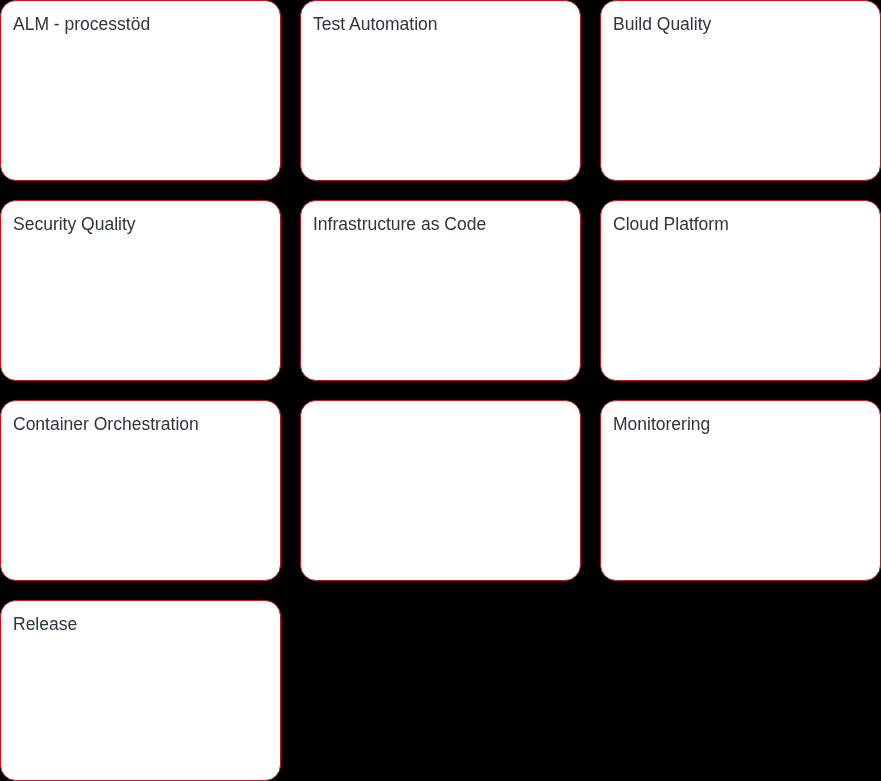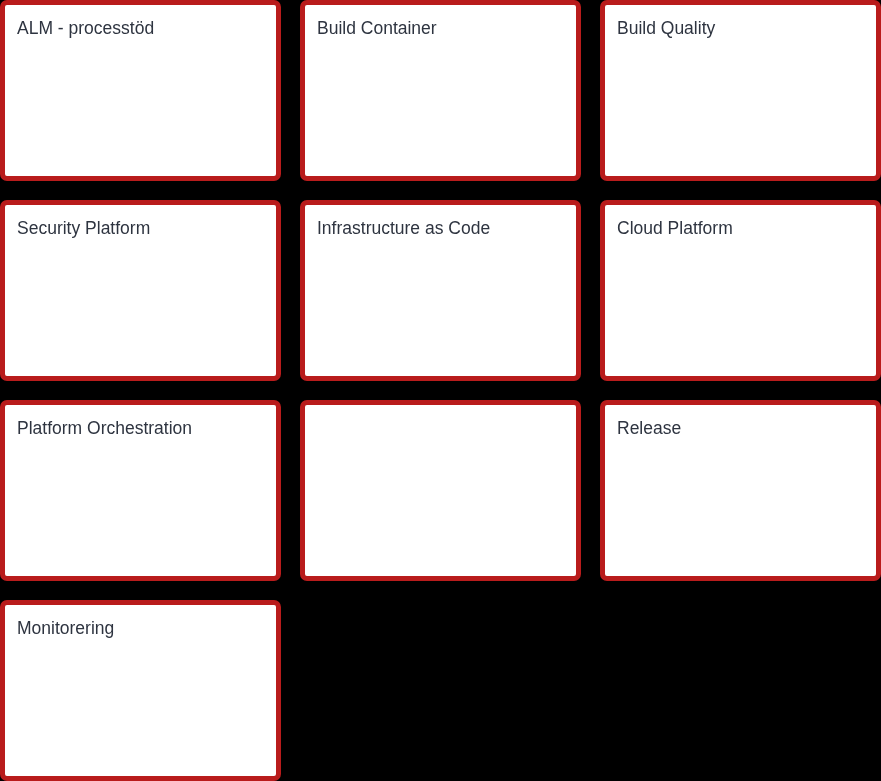--- a/index.html
+++ b/index.html
@@ -31,22 +31,22 @@
     width: 901px;
     display: grid;
     grid-template-columns: 281px 281px 281px;
     grid-template-rows: 181px 181px 181px 181px;
     column-gap: 19px;
     row-gap: 19px;
   }
 
   .card {
     background: #ffffff;
-    border: 5px solid #b91c1c;
-    border-radius: 7px;
+    border: 1px solid #b91c1c;
+    border-radius: 16px;
     box-sizing: border-box;
     position: relative;
     overflow: hidden;
     padding-left: 25px;
   }
 
   .card-title {
     position: absolute;
     left: 12px;
     top: 12px;
@@ -73,58 +73,58 @@
 <div id="board">
   <div class="grid">
 
     <div class="card">
       <div class="card-title">ALM - processtöd</div>
       <div class="card-body"></div>
     </div>
 
 
     <div class="card">
-      <div class="card-title">Build Container</div>
+      <div class="card-title">Test Automation</div>
       <div class="card-body"></div>
     </div>
 
     <div class="card">
       <div class="card-title">Build Quality</div>
       <div class="card-body"></div>
     </div>
 
     <div class="card">
-      <div class="card-title">Security Platform</div>
+      <div class="card-title">Security Quality</div>
       <div class="card-body"></div>
     </div>
 
 
     <div class="card">
       <div class="card-title">Infrastructure as Code</div>
       <div class="card-body"></div>
     </div>
 
     <div class="card">
       <div class="card-title">Cloud Platform</div>
       <div class="card-body"></div>
     </div>
 
     <div class="card">
-      <div class="card-title">Platform Orchestration</div>
+      <div class="card-title">Container Orchestration</div>
       <div class="card-body"></div>
     </div>
 
     <div class="card">
       <div class="card-body"></div>
     </div>
 
     <div class="card">
-      <div class="card-title">Release</div>
+      <div class="card-title">Monitorering</div>
       <div class="card-body"></div>
     </div>
 
     <div class="card">
-      <div class="card-title">Monitorering</div>
+      <div class="card-title">Release</div>
       <div class="card-body"></div>
     </div>
 
   </div>
 </div>
 
 </body></html>

